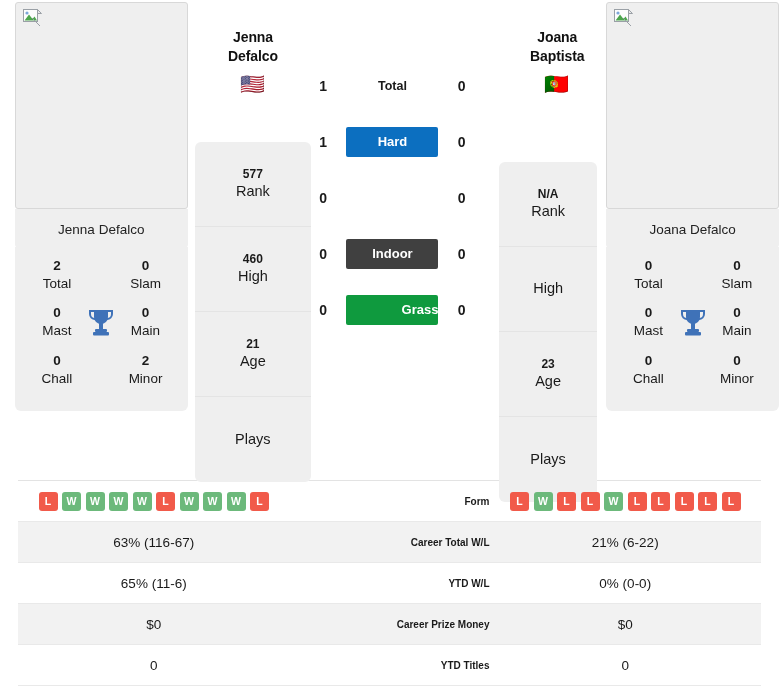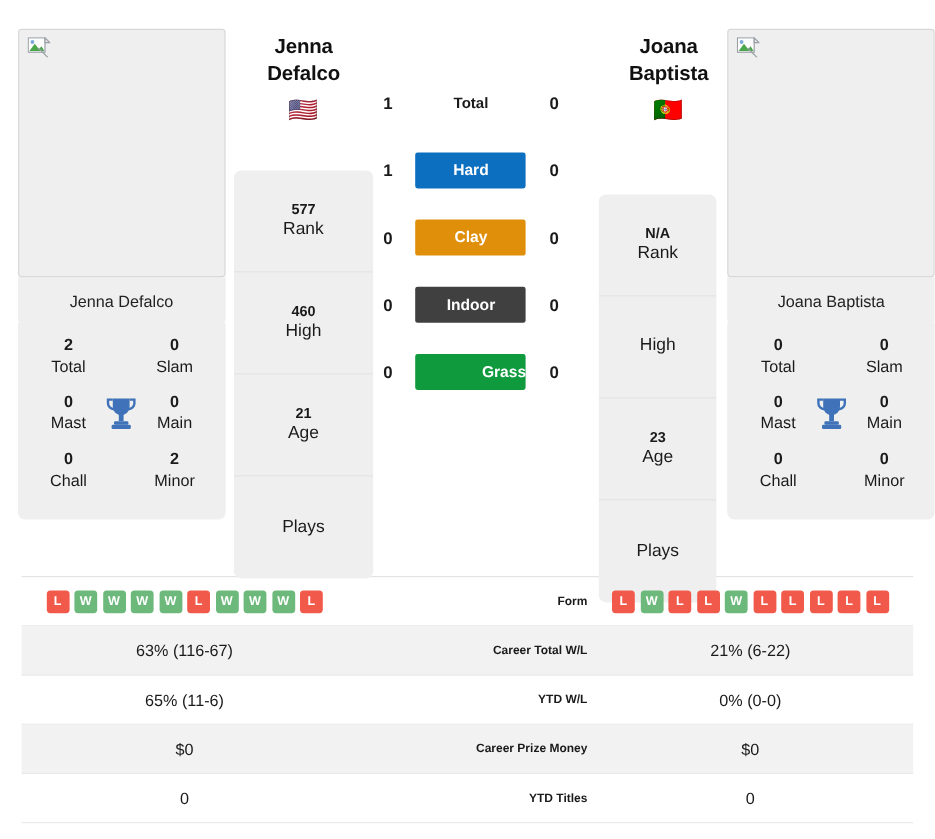--- a/index.html
+++ b/index.html
@@ -8,21 +8,21 @@
     background: #ffffff;
     font-family: "Liberation Sans", sans-serif;
     color: #1a1a1a;
     overflow: hidden;
   }
   .page { position: relative; width: 779px; height: 699px; }
 
   
   .top { display: flex; width: 779px; height: 472px; align-items: flex-start; }
 
-  .side-col { width: 173px; padding-top: 24px; }
+  .side-col { width: 173px; padding-top: 2px; }
   .side-col.left  { margin-left: 15px; }
   .side-col.right { margin-left: 9px; }
 
   .photo-card {
     background: #efefef;
     border: 1px solid #d8d8d8;
     border-radius: 3px;
     height: 207px;
     position: relative;
   }
@@ -54,21 +54,21 @@
   .tlab { font-size: 13.5px; line-height: 1.3; }
   .trophy-icon { width: 30px; height: 34px; display: flex; align-items: center; justify-content: center; }
 
   
   .mid-col { width: 117px; }
   .mid-col.left  { margin-left: 7px; padding-top: 142px; }
   .mid-col.right { margin-left: 7px; padding-top: 162px; padding-left: 18px; }
 
   .player-head { position: absolute; text-align: center; width: 117px; }
   .player-name {
-    font-size: 17px; font-weight: bold; line-height: 1.33;
+    font-size: 14px; font-weight: bold; line-height: 1.33;
     color: #111; letter-spacing: -0.1px;
   }
   .flag { margin-top: 9px; font-size: 20px; line-height: 1; }
 
   .stat-card {
     background: #efefef;
     border-radius: 6px;
     overflow: hidden;
   }
   .stat-block {
@@ -208,21 +208,20 @@
         <div class="sbadge plain">Total</div>
         <div class="sval">0</div>
       </div>
       <div class="srow">
         <div class="sval">1</div>
         <div class="sbadge" style="background:#0c6fc0;">Hard</div>
         <div class="sval">0</div>
       </div>
       <div class="srow">
         <div class="sval">0</div>
-        <div class="sbadge" style="background:#e08f0a;">Clay</div>
         <div class="sval">0</div>
       </div>
       <div class="srow">
         <div class="sval">0</div>
         <div class="sbadge" style="background:#404040;">Indoor</div>
         <div class="sval">0</div>
       </div>
       <div class="srow">
         <div class="sval">0</div>
         <div class="sbadge" style="background:#0f9a3e;text-align:right;">Grass</div>
@@ -259,21 +258,21 @@
     <div class="side-col right">
       <div class="photo-card">
         <svg class="broken-img" viewBox="0 0 19 17">
           <rect x="0.5" y="0.5" width="14" height="12" fill="#fdfdfd" stroke="#9aa0a6"></rect>
           <path d="M14.5 0.5 L14.5 4.5 L18.5 4.5 Z" fill="#e8e8e8" stroke="#9aa0a6"></path>
           <circle cx="4" cy="4" r="1.6" fill="#7da7d9"></circle>
           <path d="M1.5 11.5 L6 5.5 L9.5 10 L11.5 7.5 L14 11.5 Z" fill="#4ca64c"></path>
           <path d="M9 9 L17 17" stroke="#9aa0a6" stroke-width="1" fill="none"></path>
         </svg>
       </div>
-      <div class="photo-caption">Joana Baptista</div>
+      <div class="photo-caption">Joana Defalco</div>
       <div class="trophy-card">
         <div class="trow">
           <div class="tcell">
             <div class="tnum">0</div>
             <div class="tlab">Total</div>
           </div>
           <div class="tcell">
             <div class="tnum">0</div>
             <div class="tlab">Slam</div>
           </div>

